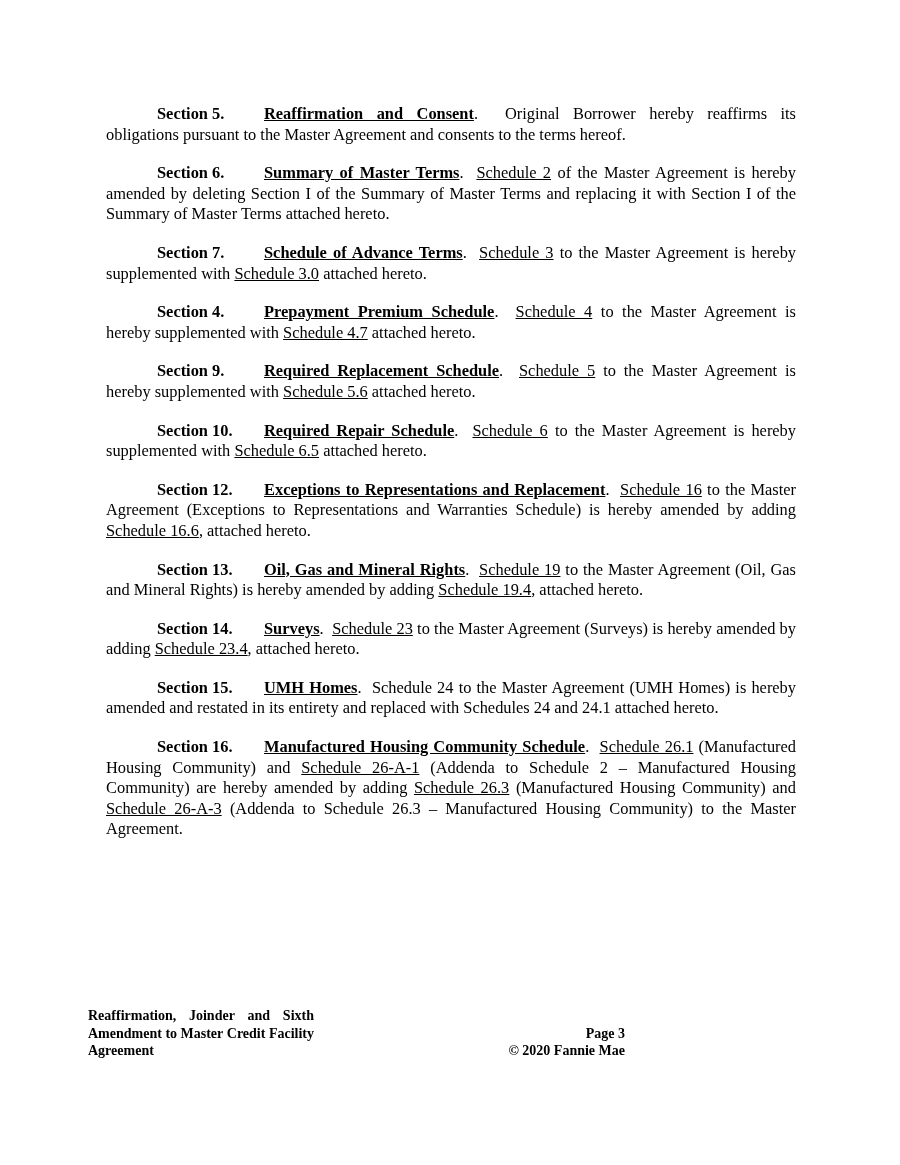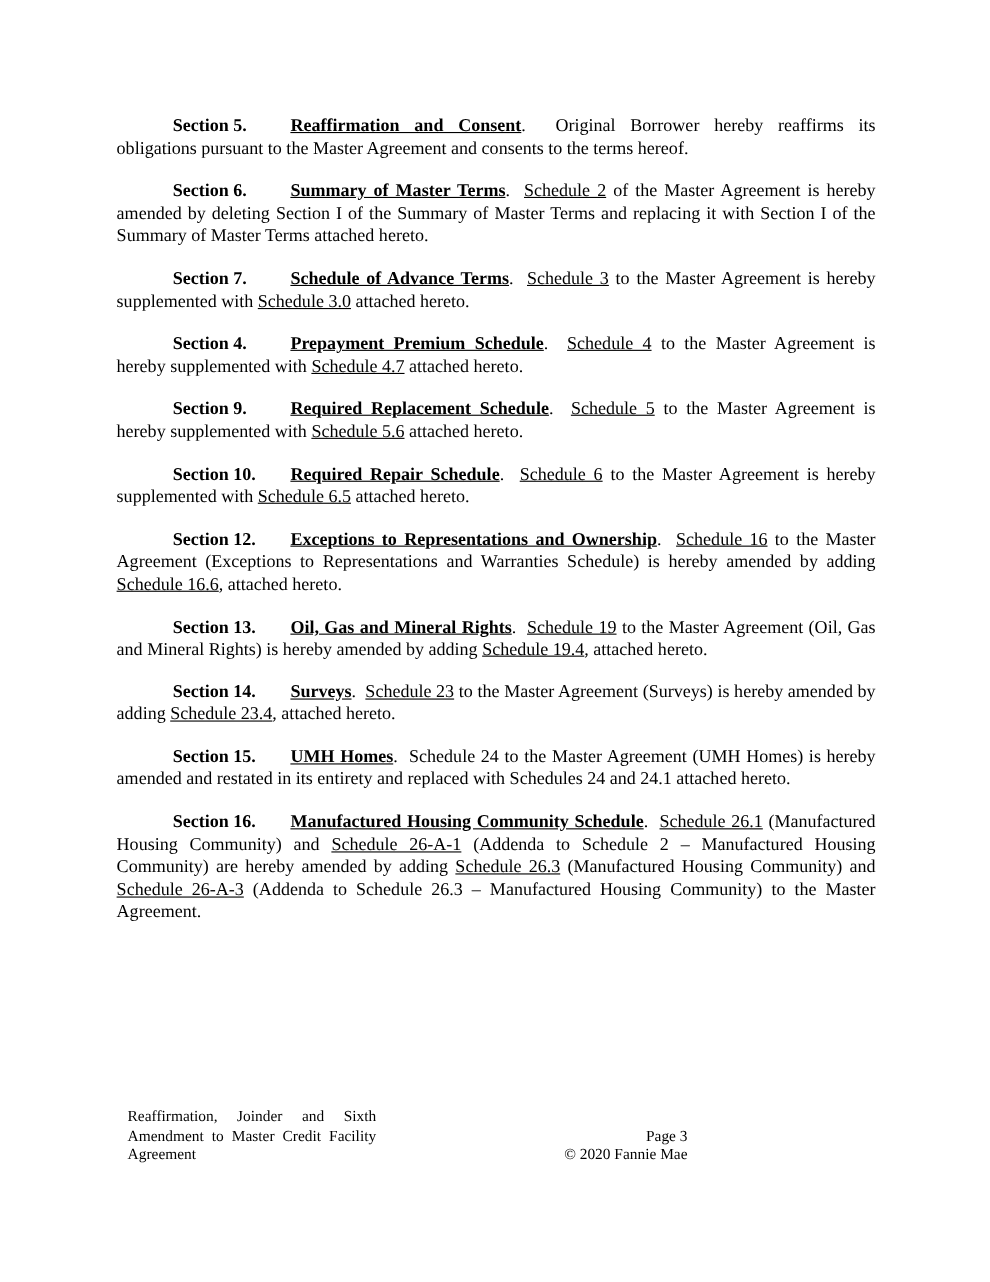--- a/index.html
+++ b/index.html
@@ -31,27 +31,27 @@
     font-weight: bold;
     text-indent: 0;
   }
   .ttl {
     font-weight: bold;
     text-decoration: underline;
   }
   .u { text-decoration: underline; }
   .doc-footer {
     position: absolute;
-    left: 116px;
+    left: 88px;
     right: 100px;
     top: 1007px;
     display: grid;
     grid-template-columns: 226px 1fr 175px;
     align-items: end;
-    font-weight: normal;
+    font-weight: bold;
     font-size: 14px;
     line-height: 17.5px;
   }
   .f-left { width: 226px; }
   .f-jline { display: flex; justify-content: space-between; }
   .f-center { text-align: center; }
   .f-right { text-align: right; }
   sup { font-size: 0.62em; vertical-align: super; line-height: 0; }
 </style>
 </head>
@@ -59,21 +59,21 @@
 
 <div class="page">
 
   <main class="doc-body" id="sections">
       <p class="sec"><span class="lbl">Section 5.</span><span class="ttl">Reaffirmation and Consent</span><span>.&nbsp; </span><span>Original Borrower hereby reaffirms its obligations pursuant to the Master Agreement and consents to the terms hereof.</span></p>
       <p class="sec"><span class="lbl">Section 6.</span><span class="ttl">Summary of Master Terms</span><span>.&nbsp; </span><span class="u">Schedule 2</span><span> of the Master Agreement is hereby amended by deleting Section I of the Summary of Master Terms and replacing it with Section I of the Summary of Master Terms attached hereto.</span></p>
       <p class="sec"><span class="lbl">Section 7.</span><span class="ttl">Schedule of Advance Terms</span><span>.&nbsp; </span><span class="u">Schedule 3</span><span> to the Master Agreement is hereby supplemented with </span><span class="u">Schedule 3.0</span><span> attached hereto.</span></p>
       <p class="sec"><span class="lbl">Section 4.</span><span class="ttl">Prepayment Premium Schedule</span><span>.&nbsp; </span><span class="u">Schedule 4</span><span> to the Master Agreement is hereby supplemented with </span><span class="u">Schedule 4.7</span><span> attached hereto.</span></p>
       <p class="sec"><span class="lbl">Section 9.</span><span class="ttl">Required Replacement Schedule</span><span>.&nbsp; </span><span class="u">Schedule 5</span><span> to the Master Agreement is hereby supplemented with </span><span class="u">Schedule 5.6</span><span> attached hereto.</span></p>
       <p class="sec"><span class="lbl">Section 10.</span><span class="ttl">Required Repair Schedule</span><span>.&nbsp; </span><span class="u">Schedule 6</span><span> to the Master Agreement is hereby supplemented with </span><span class="u">Schedule 6.5</span><span> attached hereto.</span></p>
-      <p class="sec"><span class="lbl">Section 12.</span><span class="ttl">Exceptions to Representations and Ownership</span><span>.&nbsp; </span><span class="u">Schedule 16</span><span> to the Master Agreement (Exceptions to Representations and Warranties Schedule) is hereby amended by adding </span><span class="u">Schedule 16.6</span><span>, attached hereto.</span></p>
+      <p class="sec"><span class="lbl">Section 12.</span><span class="ttl">Exceptions to Representations and Replacement</span><span>.&nbsp; </span><span class="u">Schedule 16</span><span> to the Master Agreement (Exceptions to Representations and Warranties Schedule) is hereby amended by adding </span><span class="u">Schedule 16.6</span><span>, attached hereto.</span></p>
       <p class="sec"><span class="lbl">Section 13.</span><span class="ttl">Oil, Gas and Mineral Rights</span><span>.&nbsp; </span><span class="u">Schedule 19</span><span> to the Master Agreement (Oil, Gas and Mineral Rights) is hereby amended by adding </span><span class="u">Schedule 19.4</span><span>, attached hereto.</span></p>
       <p class="sec"><span class="lbl">Section 14.</span><span class="ttl">Surveys</span><span>.&nbsp; </span><span class="u">Schedule 23</span><span> to the Master Agreement (Surveys) is hereby amended by adding </span><span class="u">Schedule 23.4</span><span>, attached hereto.</span></p>
       <p class="sec"><span class="lbl">Section 15.</span><span class="ttl">UMH Homes</span><span>.&nbsp; </span><span>Schedule 24 to the Master Agreement (UMH Homes) is hereby amended and restated in its entirety and replaced with Schedules 24 and 24.1 attached hereto.</span></p>
       <p class="sec"><span class="lbl">Section 16.</span><span class="ttl">Manufactured Housing Community Schedule</span><span>.&nbsp; </span><span class="u">Schedule 26.1</span><span> (Manufactured Housing Community) and </span><span class="u">Schedule 26-A-1</span><span> (Addenda to Schedule 2 – Manufactured Housing Community) are hereby amended by adding </span><span class="u">Schedule 26.3</span><span> (Manufactured Housing Community) and </span><span class="u">Schedule 26-A-3</span><span> (Addenda to Schedule 26.3 – Manufactured Housing Community) to the Master Agreement.</span></p>
     </main>
 
   <footer class="doc-footer">
     <div class="f-left">
       <div class="f-jline" id="fjl0">
           <span>Reaffirmation,</span>

